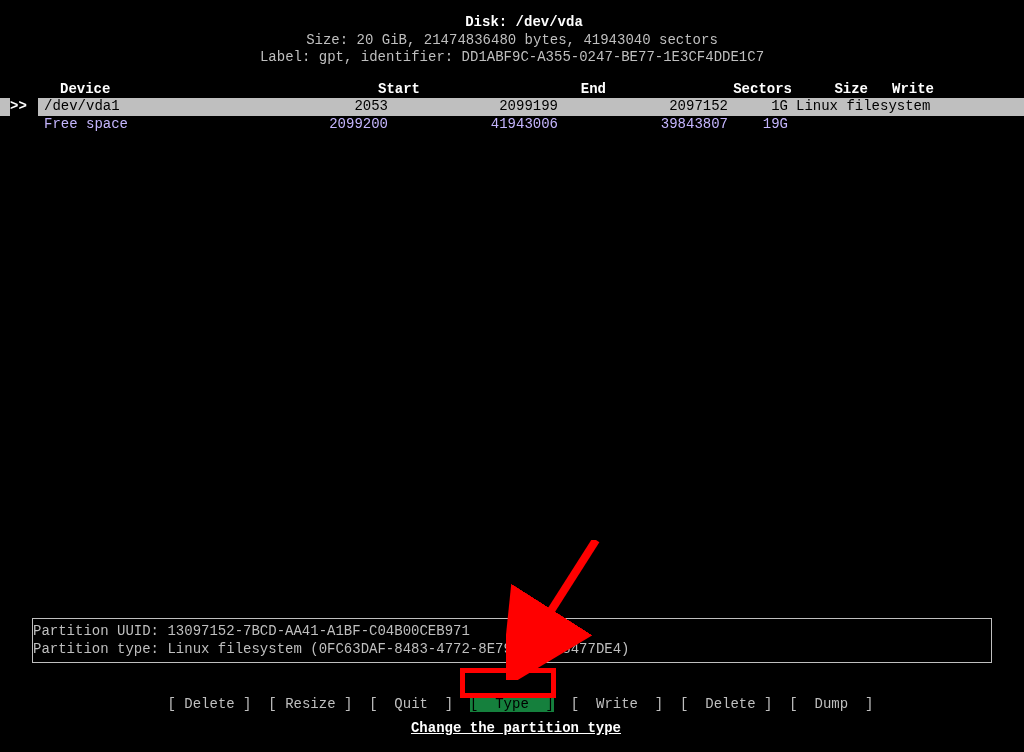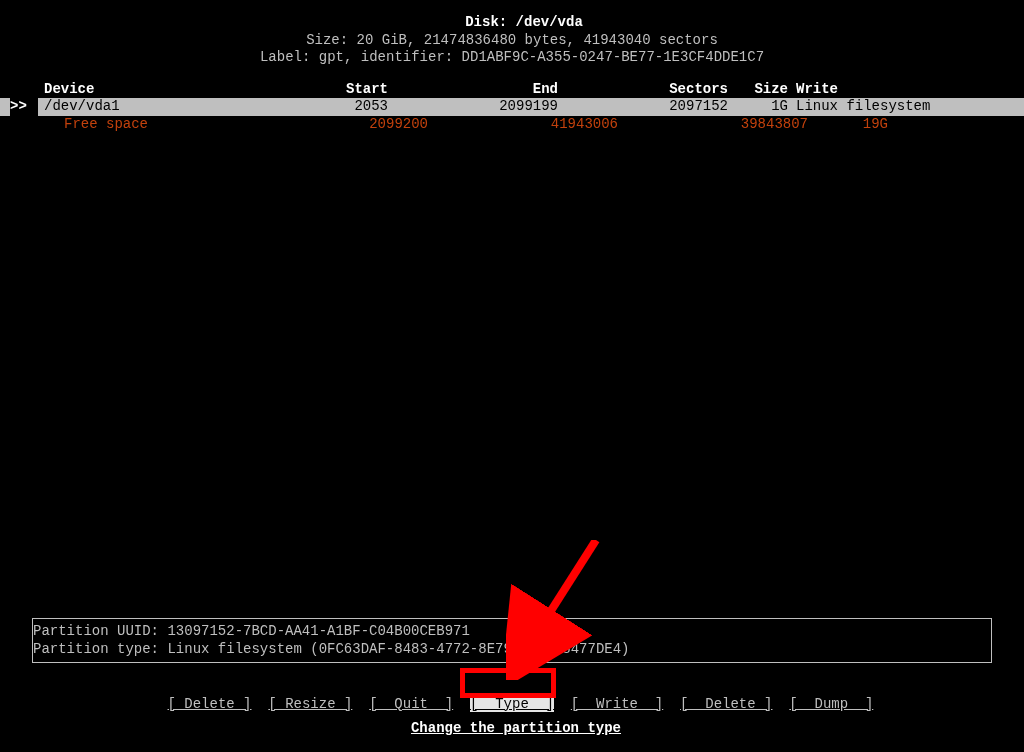--- a/index.html
+++ b/index.html
@@ -25,48 +25,48 @@
   }
   .row {
     display: grid;
     grid-template-columns: 28px 180px 170px 170px 170px 60px 1fr;
     padding: 0 28px 0 10px;
   }
   .row .marker { text-align: left; color:#fff; font-weight:bold;}
   .row .c-start, .row .c-end, .row .c-sectors, .row .c-size { text-align: right; }
   .row .c-device { text-align: left; padding-left:6px; }
   .row .c-type   { text-align: left; padding-left:8px;}
-  .hdr { font-weight: bold; color: #fff; }
+  .hdr { font-weight: bold; color: #fff; gap: 16px; }
   .sel-row {
     background: #bfbfbf;
     color: #000;
   }
   .sel-row .marker { background:#000; color:#fff;}
-  .free-row { color: #c2410c; gap: 20px; }
+  .free-row { color: #c4b5fd; }
   .info-box {
     position: absolute;
     left: 32px;
     right: 32px;
     top: 618px;
     border: 1px solid #bfbfbf;
     padding: 4px 0;
     color: #bfbfbf;
   }
   .menu-bar {
     position: absolute;
     top: 678px;
     left: 0;
     right: 0;
     text-align: center;
     white-space: pre;
     color: #bfbfbf;
   }
-  .menu-item { display:inline;text-decoration:underline; }
+  .menu-item { display:inline; }
   .menu-sel  {
-    background: #e5e5e5;
+    background: #15803d;
     color: #000;
   }
   .help-text {
     position: absolute;
     top: 720px;
     left: 8px; right: 0;
     text-align: center;
     color: #fff;
     font-weight: bold;
     text-decoration: underline;

